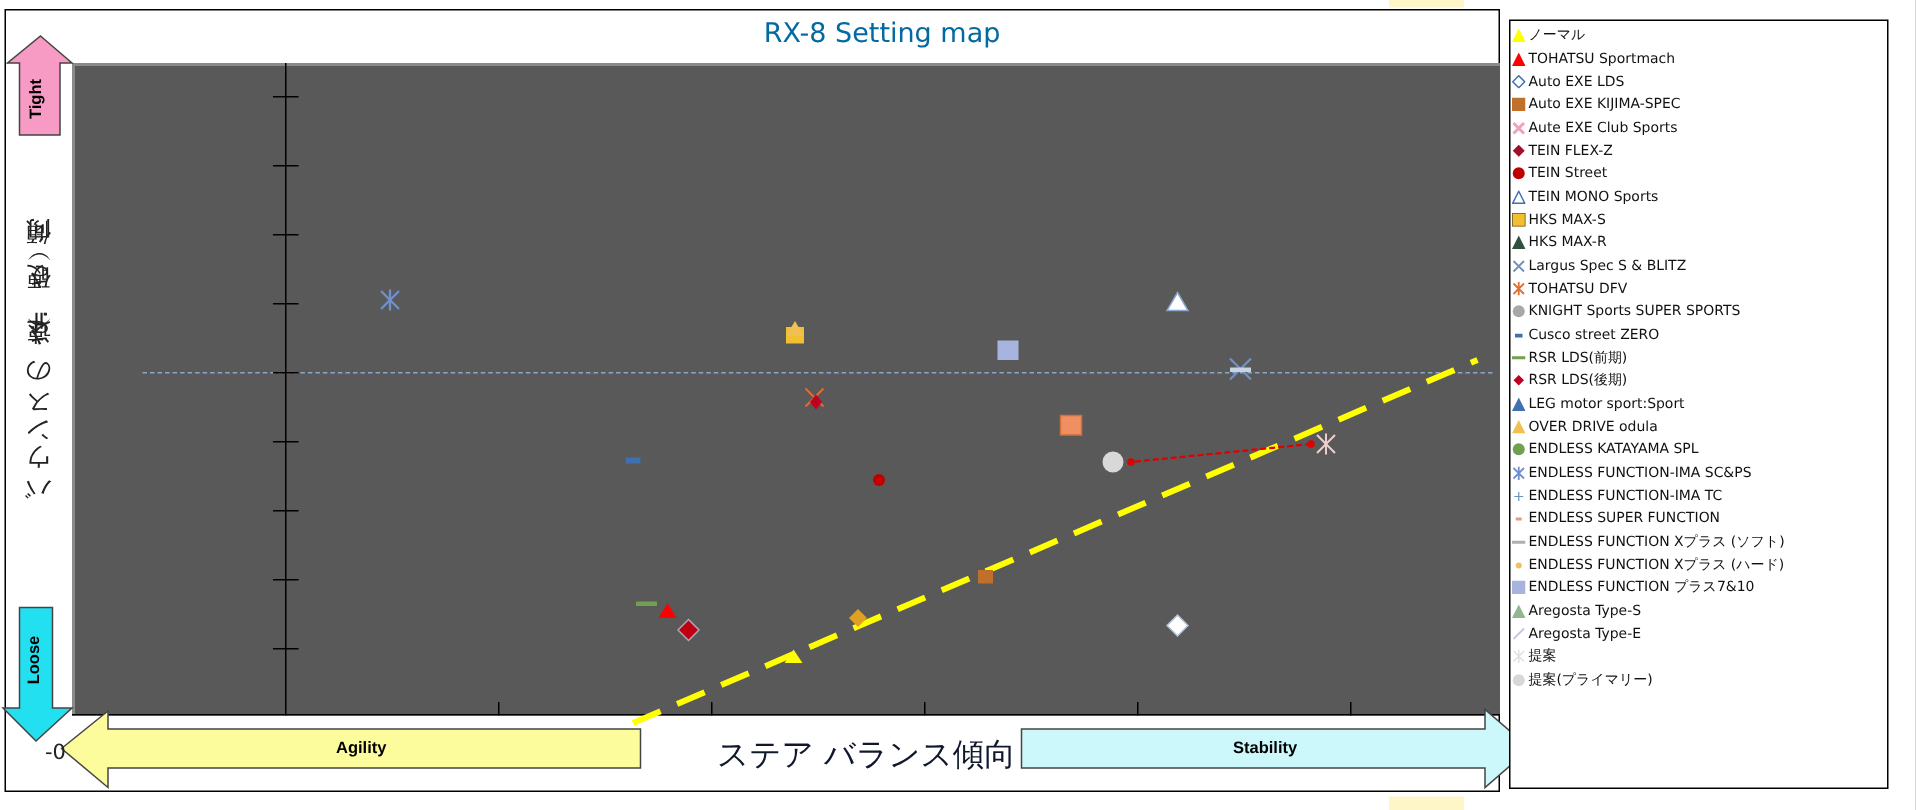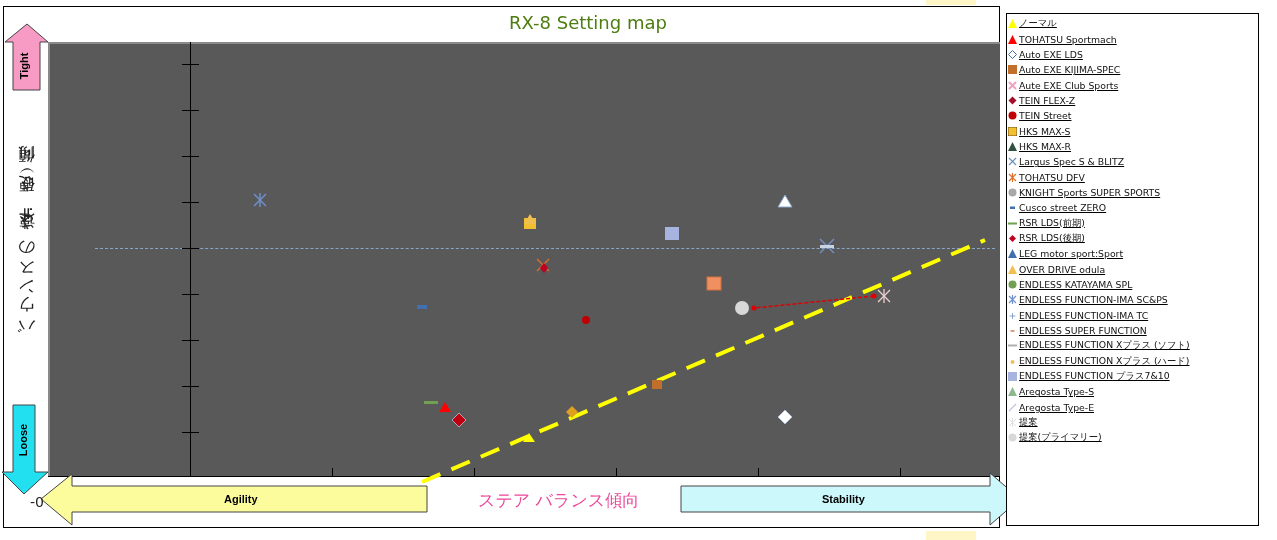--- a/index.html
+++ b/index.html
@@ -1,29 +1,29 @@
 <!DOCTYPE html>
 <html><head>
 <meta charset="utf-8">
 <style>
   html, body { margin:0; padding:0; background:#ffffff; }
   body { width:1277px; height:540px; position:relative; overflow:hidden; font-family:"DejaVu Sans", sans-serif; }
   .frame { position:absolute; left:3px; top:6px; width:997px; height:522px; border:1px solid #000; background:#fff; box-sizing:border-box; }
-  .title { position:absolute; left:0; top:12px; width:1176px; text-align:center; font-size:18px; color:#4d7c0f; font-family:"DejaVu Sans", sans-serif; }
+  .title { position:absolute; left:0; top:12px; width:1176px; text-align:center; font-size:18px; color:#0369a1; font-family:"DejaVu Sans", sans-serif; }
   .plot { position:absolute; left:48px; top:42px; width:952px; height:435px; background:#595959; border-top:2px solid #8a8a8a; border-left:2px solid #8a8a8a; box-sizing:border-box; }
   .yaxis-line { position:absolute; left:190px; top:42px; width:1px; height:435px; background:#000; }
   .xaxis-line { position:absolute; left:48px; top:476px; width:952px; height:1px; background:#000; }
   .ytick { position:absolute; left:182px; width:17px; height:1px; background:#000; }
   .xtick { position:absolute; top:468px; width:1px; height:9px; background:#000; }
   .hline { position:absolute; left:95px; top:248px; width:900px; height:0; border-top:1px dashed #8aa6c8; }
   svg.overlay { position:absolute; left:0; top:0; }
   .ylabel { position:absolute; left:14px; top:110px; width:30px; height:300px; writing-mode:vertical-rl; transform:rotate(180deg); font-size:17px; color:#222; text-align:center; letter-spacing:1px; }
-  .xlabel { position:absolute; left:478px; top:489px; font-size:17px; color:#ec4899; }
+  .xlabel { position:absolute; left:478px; top:489px; font-size:21px; color:#0f172a; }
   .arrow-label { position:absolute; font-family:"Liberation Sans", sans-serif; font-weight:bold; font-size:11px; color:#000; }
-  .legend { position:absolute; left:1006px; top:13px; width:253px; height:513px; border:1px solid #000; box-sizing:border-box; background:#fff; padding-top:2px;text-decoration:underline; }
+  .legend { position:absolute; left:1006px; top:13px; width:253px; height:513px; border:1px solid #000; box-sizing:border-box; background:#fff; padding-top:2px; }
   .legend-item { display:flex; align-items:center; height:15.35px; font-size:9.3px; color:#111; white-space:nowrap; font-family:"DejaVu Sans", sans-serif; }
   .legend-item .sym { width:10px; height:10px; margin-right:2px; display:inline-flex; align-items:center; justify-content:center; }
   .hl-bar { position:absolute; background:#fff6c8; }
 </style>
 </head>
 <body>
 
 <div class="hl-bar" style="left:926px;top:0;width:50px;height:5px;"></div>
 <div class="hl-bar" style="left:926px;top:531px;width:50px;height:9px;"></div>
 
@@ -168,20 +168,28 @@
       <span class="sym">
         <svg width="9" height="9">
           <circle cx="4.5" cy="4.5" r="4" fill="#c00000"></circle>
         </svg>
       </span>
       <span>TEIN  Street</span>
     </div>
   <div class="legend-item">
       <span class="sym">
         <svg width="9" height="9">
+          <polygon points="4.5,0.5 8.5,8.5 0.5,8.5" fill="#fff" stroke="#4070b0"></polygon>
+        </svg>
+      </span>
+      <span>TEIN  MONO Sports</span>
+    </div>
+  <div class="legend-item">
+      <span class="sym">
+        <svg width="9" height="9">
           <rect width="9" height="9" fill="#f0c030" stroke="#705020"></rect>
         </svg>
       </span>
       <span>HKS MAX-S</span>
     </div>
   <div class="legend-item">
       <span class="sym">
         <svg width="9" height="9">
           <polygon points="4.5,0 9,9 0,9" fill="#305040"></polygon>
         </svg>

